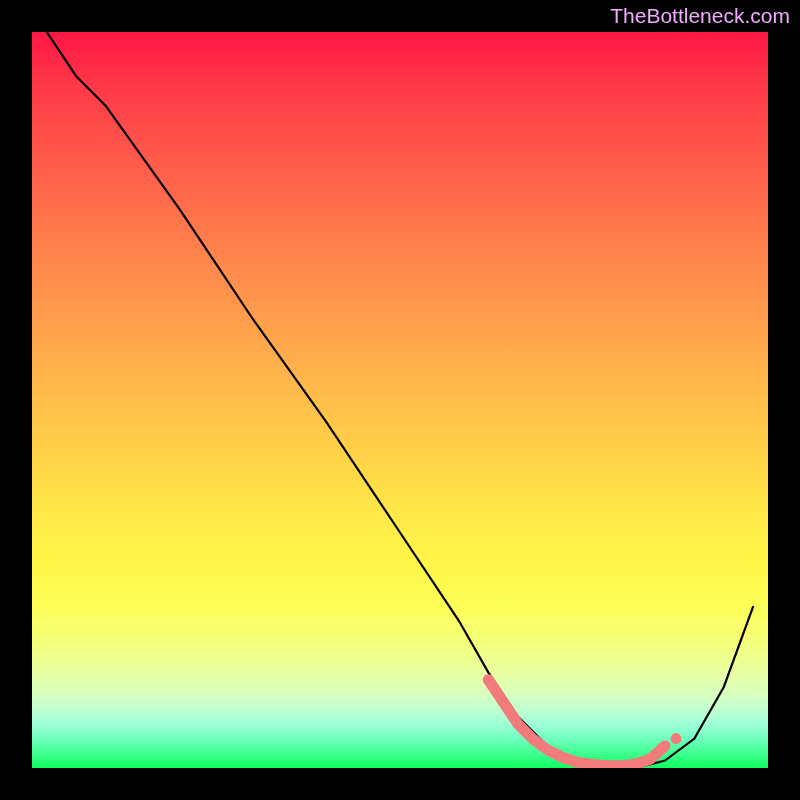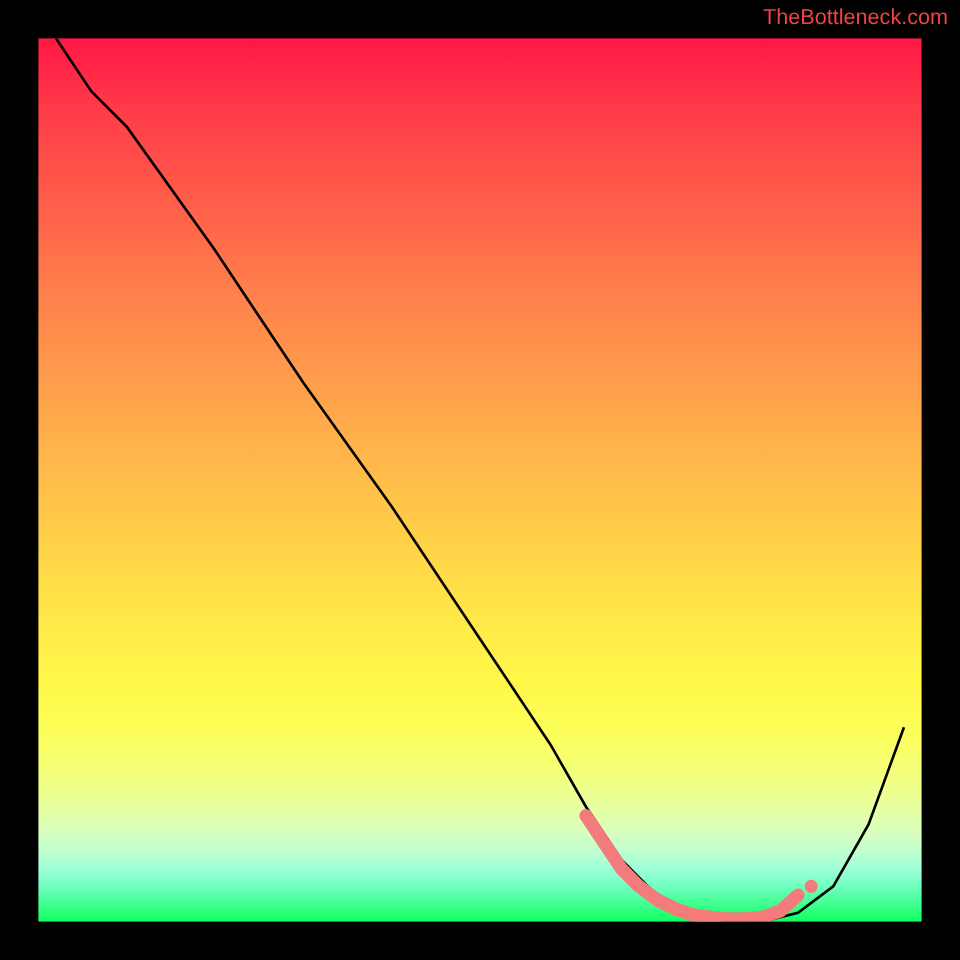--- a/index.html
+++ b/index.html
@@ -8,22 +8,22 @@
     height: 800px;
     background: #000;
     position: relative;
     font-family: Arial, sans-serif;
     overflow: hidden;
   }
   .watermark {
     position: absolute;
     top: 4px;
     right: 10px;
-    color: #ef4444;
-    font-size: 18px;
+    color: #f0abfc;
+    font-size: 21px;
     font-weight: 500;
     z-index: 10;
   }
   .plot-area {
     position: absolute;
     left: 32px;
     top: 32px;
     width: 736px;
     height: 736px;
     background: linear-gradient(to bottom,

